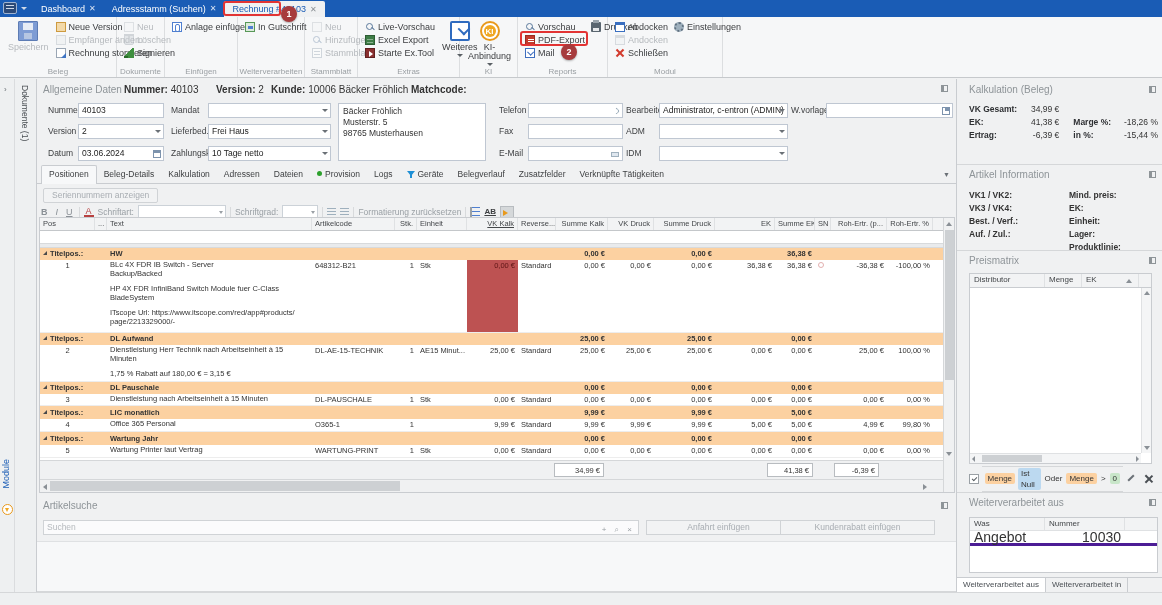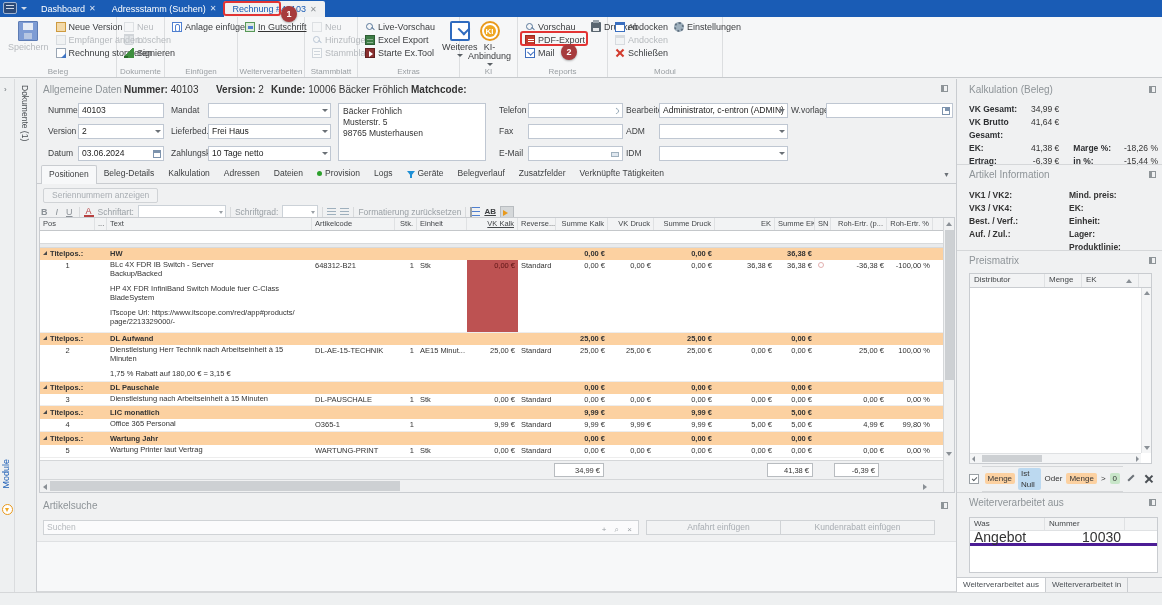--- a/index.html
+++ b/index.html
@@ -94,21 +94,21 @@
 .flabel{position:absolute;font-size:8.5px;color:#3c3e40;line-height:15px}
 .finput{position:absolute;height:15px;background:#fff;border:1px solid #bfc7d2;font-size:8.5px;line-height:13px;padding:0 3px;color:#222;white-space:nowrap;overflow:hidden}
 .finput .dd{position:absolute;right:2px;top:5px;width:0;height:0;border-left:3px solid transparent;border-right:3px solid transparent;border-top:3px solid #6a7076}
 .finput .cal{position:absolute;right:2px;top:3px;width:8px;height:8px;border:1px solid #7d93ad;background:linear-gradient(#7d93ad 0 2px,#fff 2px)}
 .finput .ph{position:absolute;right:3px;top:4px;width:6px;height:6px;border:1.5px solid #9fb0bd;border-radius:50%;border-left-color:transparent;border-bottom-color:transparent;transform:rotate(45deg)}
 .finput .env{position:absolute;right:3px;top:5px;width:8px;height:5px;border:1px solid #9fb0bd;background:#dfe7ef}
 .finput .sv{position:absolute;right:2px;top:3px;width:8px;height:8px;border:1px solid #7d93ad;background:#fff}
 .finput .sv:after{content:"";position:absolute;left:2px;top:0;width:4px;height:3px;background:#7d93ad}
 #addrbox{position:absolute;left:301px;top:24px;width:148px;height:58px;background:#fff;border:1px solid #bfc7d2;font-size:8.5px;padding:2px 4px;line-height:11px;white-space:pre-line}
 
-#doctabs{position:absolute;left:0;top:86px;right:0;height:19px;border-bottom:1px solid #c9ccd0;display:flex;align-items:flex-start;padding-left:4px}
+#doctabs{position:absolute;left:0;top:86px;right:0;height:19px;border-bottom:1px solid #c9ccd0;display:flex;align-items:center;padding-left:4px}
 .dtab{font-size:8.5px;color:#3c3e40;padding:3px 7px 4px;display:flex;align-items:center;gap:3px;white-space:nowrap}
 .dtab.active{background:#f7f8f9;border:1px solid #c9ccd0;border-bottom:0;border-radius:2px 2px 0 0;margin-bottom:-1px;padding-bottom:5px}
 .dot-green{width:5px;height:5px;border-radius:50%;background:#2ca02c}
 .funnel{width:0;height:0;border-left:4px solid transparent;border-right:4px solid transparent;border-top:5px solid #1e8fd5;position:relative}
 .funnel:after{content:"";position:absolute;left:-1px;top:-5px;width:2px;height:7px;background:#1e8fd5}
 .dtab-scroll{margin-left:auto;margin-right:6px;font-size:7px;color:#6a7076;align-self:center}
 
 #serialbtn{position:absolute;left:6px;top:109px;height:15px;padding:0 8px;background:#f2f3f4;border:1px solid #d0d3d6;color:#a8adb2;font-size:8.5px;line-height:13px;border-radius:2px}
 #fmtbar{position:absolute;left:2px;top:126px;right:14px;height:13px;display:flex;align-items:center;font-size:8.5px;color:#9aa0a5;gap:4px}
 #fmtbar .tbtn{font-size:9px;color:#8a9096;padding:0 2px}
@@ -269,21 +269,21 @@
     </div>
     <div class="grp" style="width: 73px;">
       <div class="gcol">
         <div class="ritem">
           <span class="ic attachment-icon"></span>
           <span>Anlage einfügen</span>
         </div>
       </div>
       <div class="grp-label">Einfügen</div>
     </div>
-    <div class="grp" style="width: 67px; text-decoration: underline;">
+    <div class="grp" style="width: 67px;">
       <div class="gcol">
         <div class="ritem">
           <span class="ic credit-note-icon"></span>
           <span>In Gutschrift</span>
         </div>
       </div>
       <div class="grp-label">Weiterverarbeiten</div>
     </div>
     <div class="grp" style="width: 53px;">
       <div class="gcol">
@@ -799,26 +799,20 @@
     <div class="rp-title" style="position:absolute;left:12px;top:5px">Kalkulation (Beleg)</div>
     <div class="pin" style="right:6px;top:7px"></div>
     <div id="kalkrows" style="position:absolute;left:12px;top:24px;right:4px">
         <div class="rp-row">
           <b class="kv-l">VK Gesamt:</b>
           <span class="kv-v">34,99 €</span>
           <b class="kv-l2"></b>
           <span class="kv-v2"></span>
         </div>
         <div class="rp-row">
-          <b class="kv-l">VK Brutto Gesamt:</b>
-          <span class="kv-v">41,64 €</span>
-          <b class="kv-l2"></b>
-          <span class="kv-v2"></span>
-        </div>
-        <div class="rp-row">
           <b class="kv-l">EK:</b>
           <span class="kv-v">41,38 €</span>
           <b class="kv-l2">Marge %:</b>
           <span class="kv-v2">-18,26 %</span>
         </div>
         <div class="rp-row">
           <b class="kv-l">Ertrag:</b>
           <span class="kv-v">-6,39 €</span>
           <b class="kv-l2">in %:</b>
           <span class="kv-v2">-15,44 %</span>

